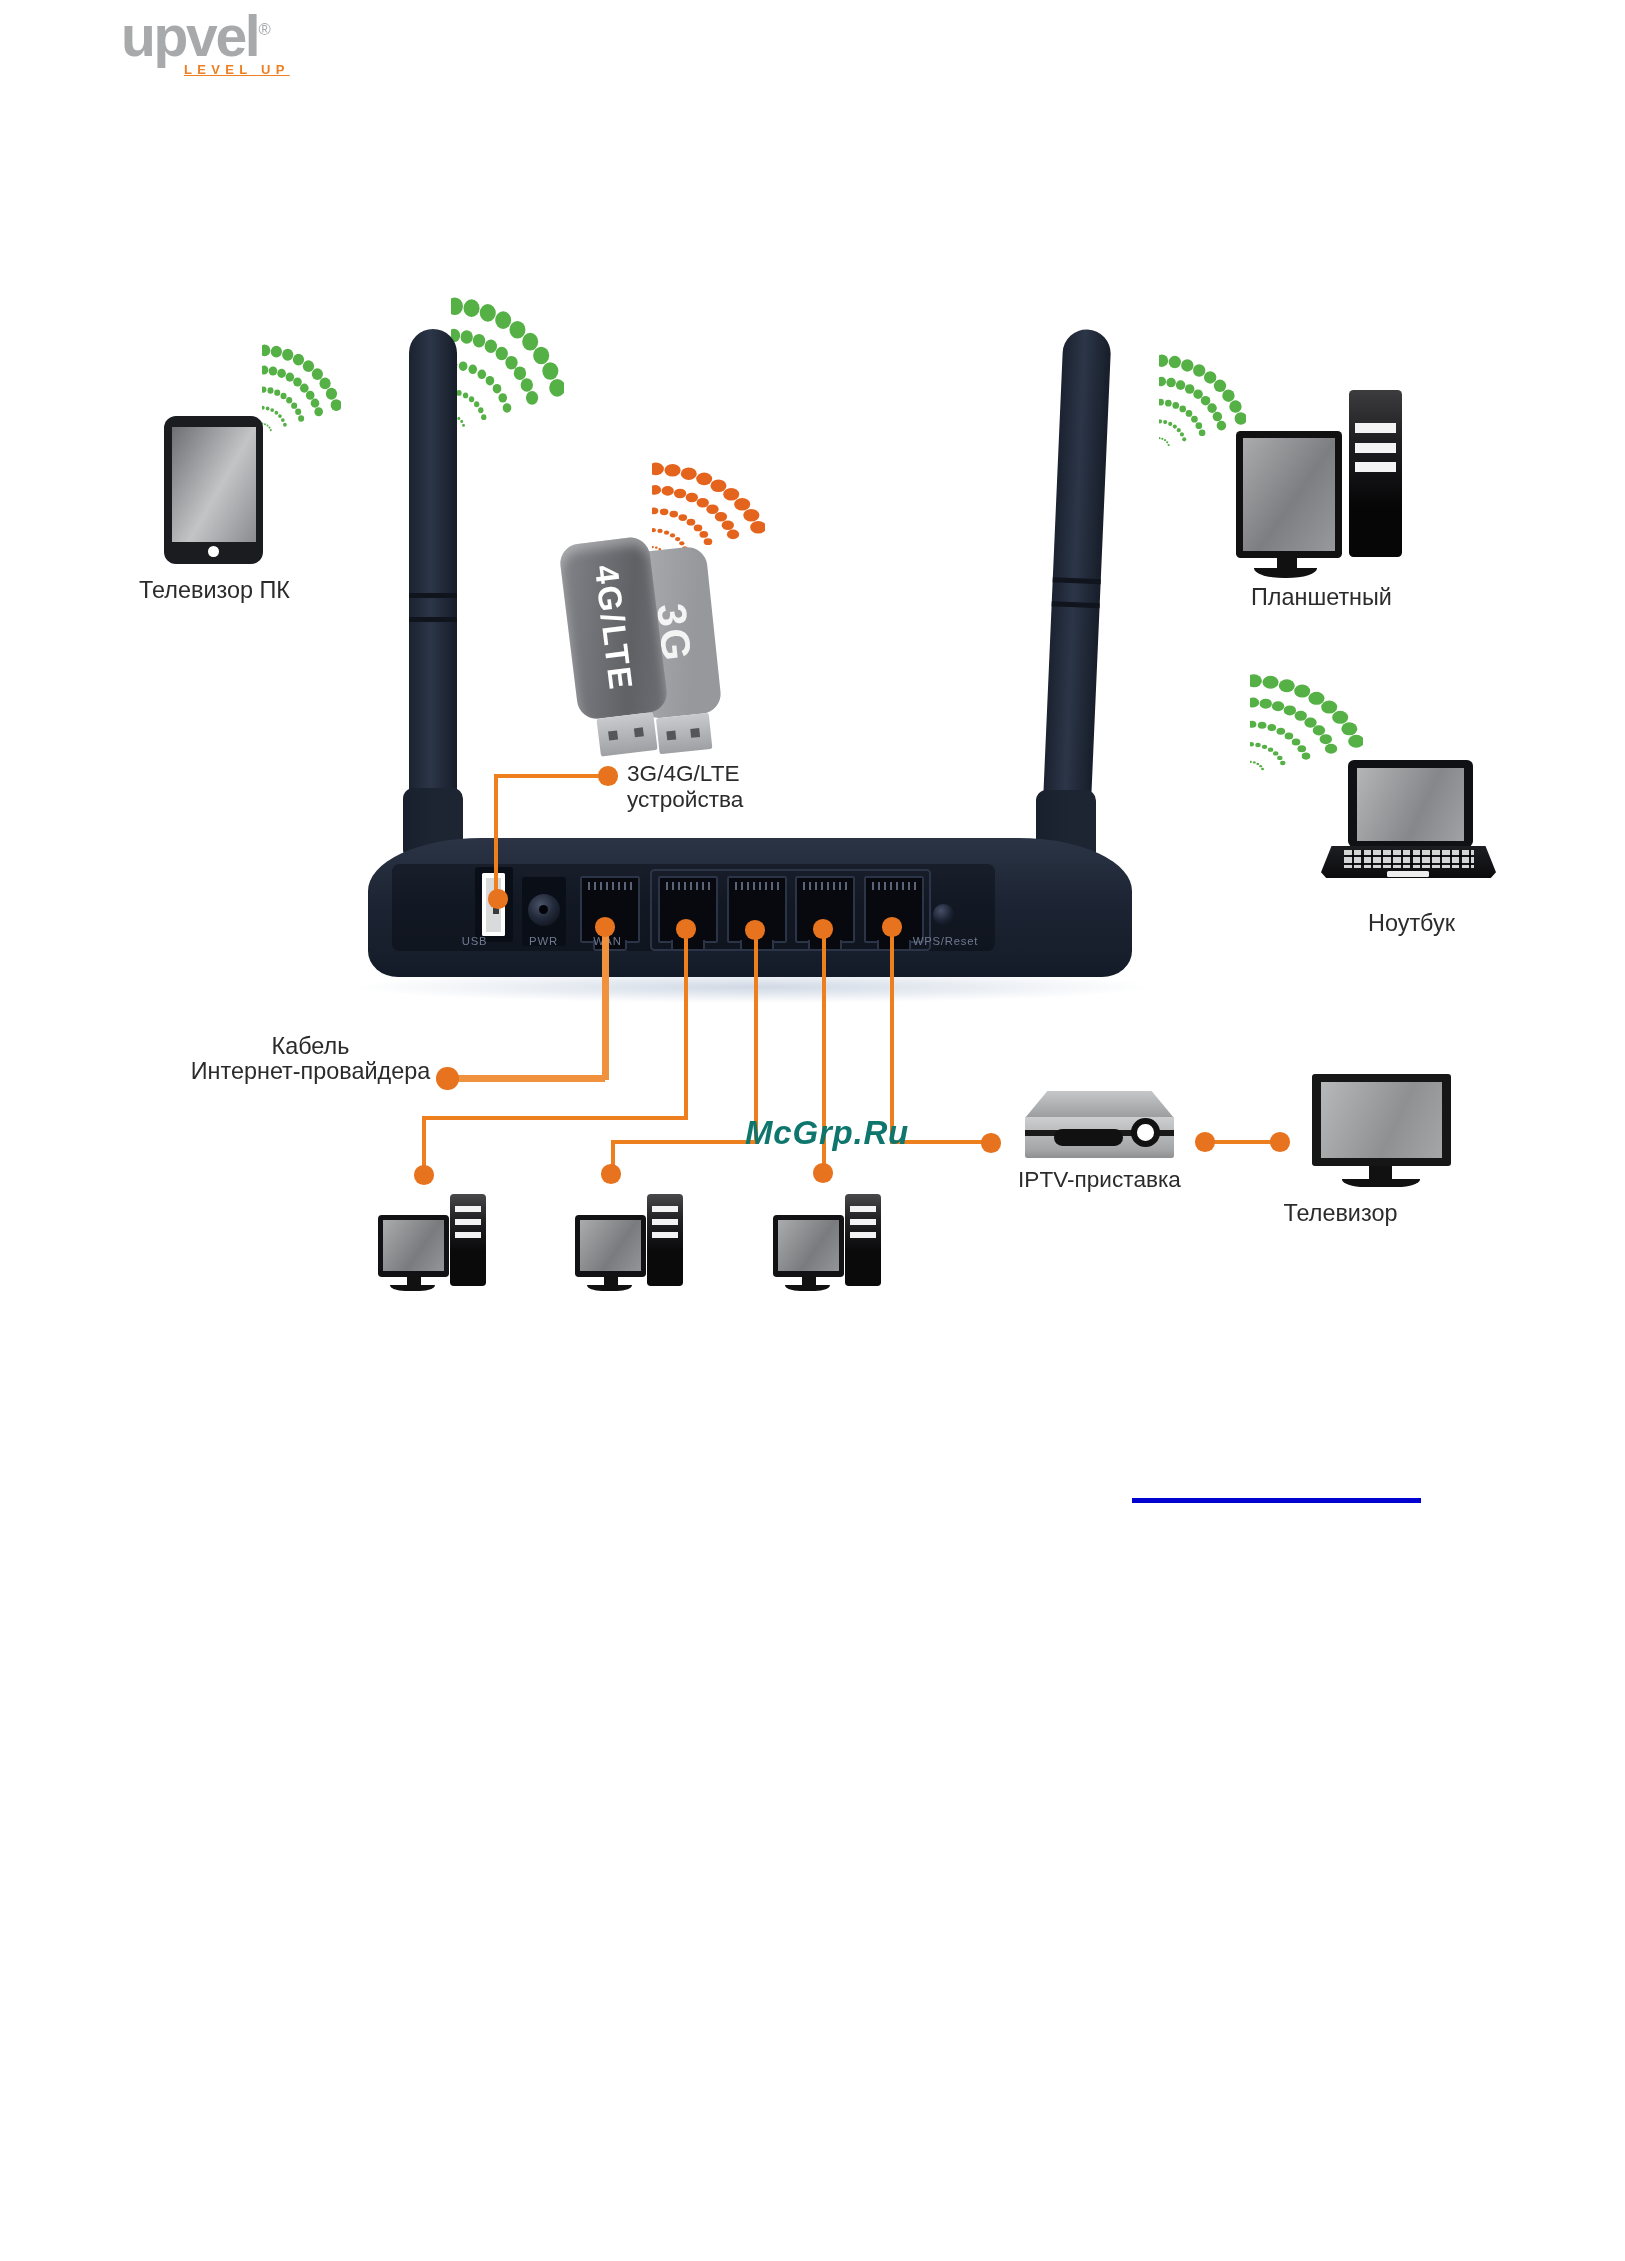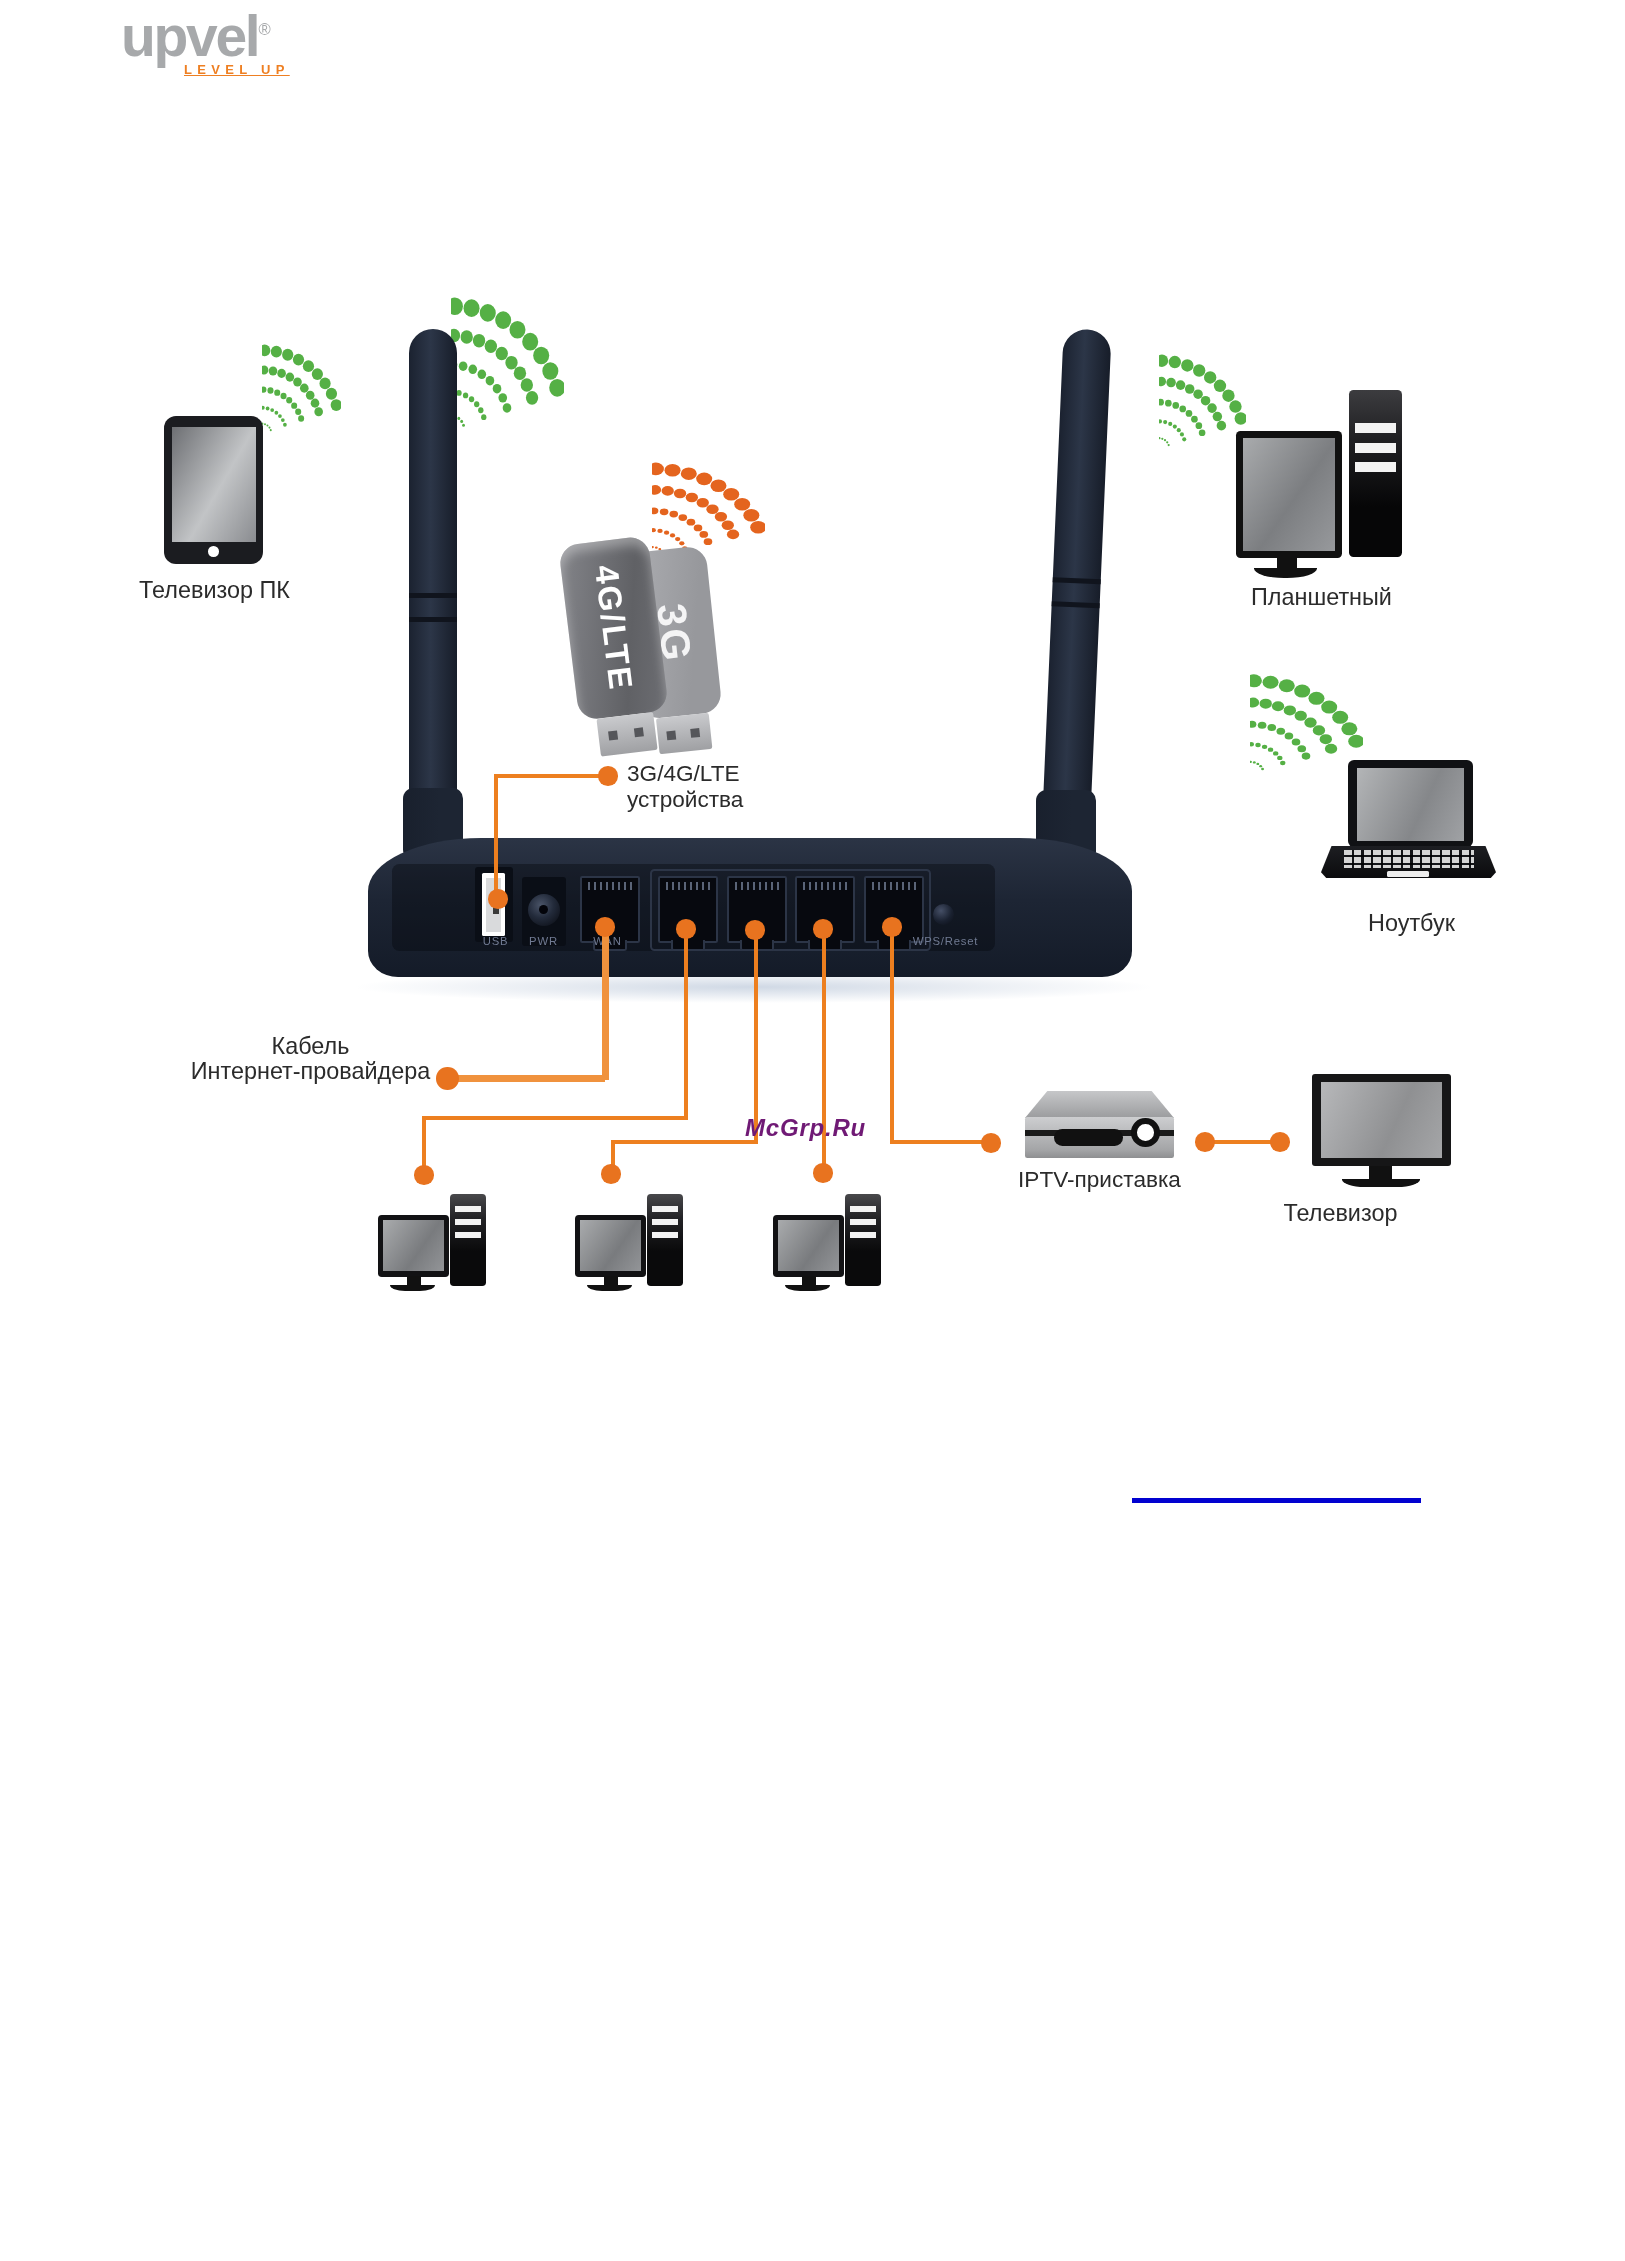--- a/index.html
+++ b/index.html
@@ -118,22 +118,22 @@
   .stick .conn .n1,.stick .conn .n2{position:absolute;top:13.6px;width:9px;height:9px;background:#55565a;}
   .vtext{writing-mode:vertical-rl;font-weight:bold;color:#ffffff;letter-spacing:2.3px;
      position:absolute;left:50%;top:50%;transform:translate(-50%,-50%);}
 
   
   .wire{position:absolute;background:#ed7f1f;}
   .wire.thick{background:#f0923d;}
   .dot{position:absolute;width:19.6px;height:19.6px;border-radius:50%;background:#e8731f;}
   .dot.big{width:22.6px;height:22.6px;}
 
-  .watermark{position:absolute;left:745px;top:1114px;font-size:24px;font-weight:bold;font-style:italic;
-     color:#701a75;letter-spacing:0.8px;}
+  .watermark{position:absolute;left:745px;top:1114px;font-size:33px;font-weight:bold;font-style:italic;
+     color:#0f766e;letter-spacing:0.8px;}
   .bluelink{position:absolute;left:1132px;top:1498px;width:289px;height:4.5px;background:#0101d0;}
   .footer{position:absolute;left:0;top:2165px;width:1626px;height:96px;background:#ee8441;}
 </style>
 </head>
 <body>
 
 <div id="page">
 
   <div class="logo">
     <div class="brand"><span>upvel</span><span class="reg">®</span></div>
@@ -404,21 +404,21 @@
   <div class="module" style="left:522px;top:877px;width:44px;height:69px;"></div>
   <div class="pwr-jack"></div>
   <div class="rj45" style="left:580px;"></div>
   <div class="lan-frame"></div>
   <div class="rj45" style="left:658px;"></div>
   <div class="rj45" style="left:727px;"></div>
   <div class="rj45" style="left:795px;"></div>
   <div class="rj45" style="left:864px;"></div>
   <div class="wps"></div>
 
-  <div class="portlbl" style="left:473px;top:935px;width:45px;">USB</div>
+  <div class="portlbl" style="left:452px;top:935px;width:45px;">USB</div>
   <div class="portlbl" style="left:521px;top:935px;width:45px;">PWR</div>
   <div class="portlbl" style="left:585px;top:935px;width:45px;">WAN</div>
   <div class="portlbl" style="left:908px;top:935px;width:75px;">WPS/Reset</div>
 
   <div class="stick" style="left:635px;top:549px;width:81px;height:204px;transform:rotate(-6deg);">
     <div class="sbody" style="width:81px;height:167px;background:linear-gradient(100deg,#aeafb3 0%,#97989c 70%);">
       <span class="vtext" style="font-size:41px;color:#f4f4f5;">3G</span>
     </div>
     <div class="conn" style="left:14.3px;top:167px;width:53px;height:36px;">
       <div class="n1" style="left:9px;"></div>

